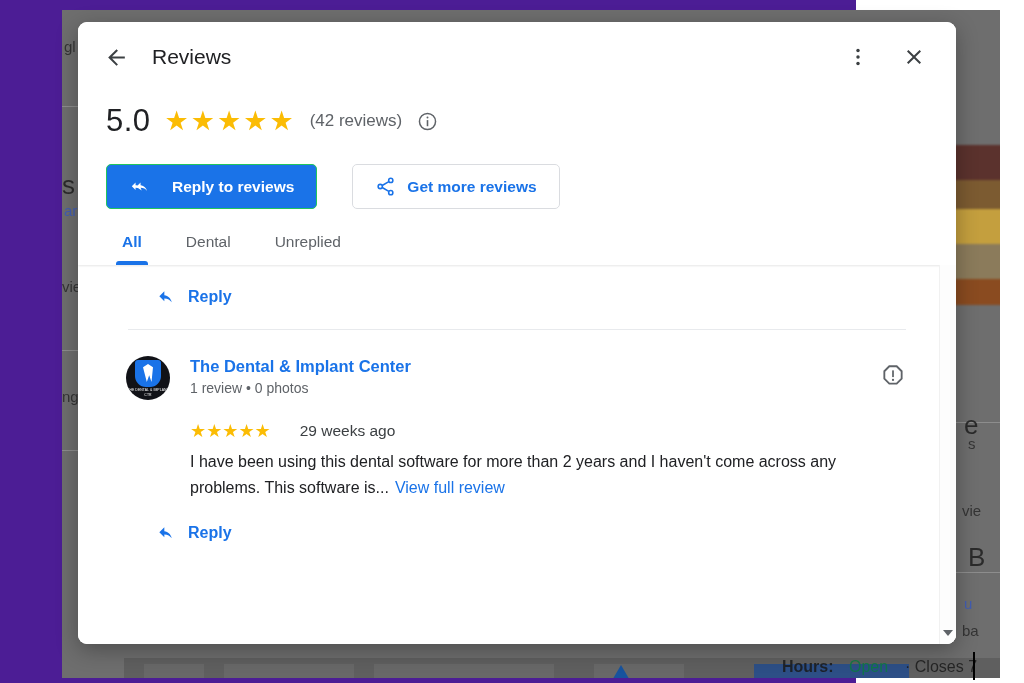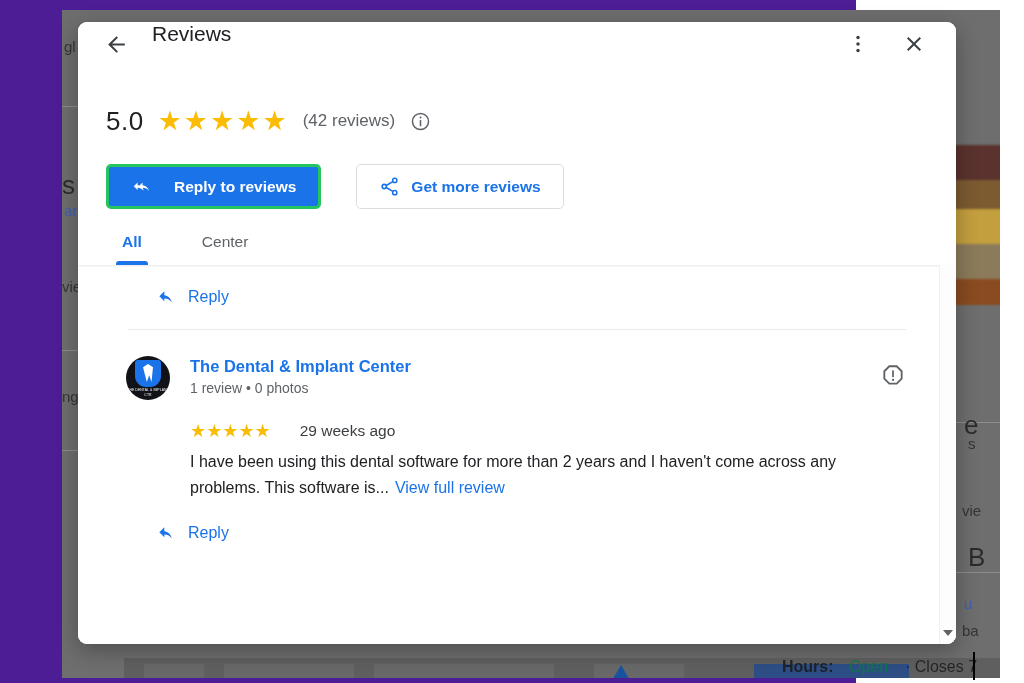--- a/index.html
+++ b/index.html
@@ -98,20 +98,21 @@
     background: #fff;
     padding: 0;
     flex: 0 0 auto;
     box-shadow: 0 1px 2px rgba(0,0,0,.10);
     z-index: 3;
   }
 
   .titlebar {
     height: 70px;
     display: flex;
+    align-items: center;
     padding: 0 20px 0 16px;
   }
   .iconbtn {
     width: 44px; height: 44px;
     display: flex; align-items: center; justify-content: center;
     border-radius: 50%;
     cursor: pointer;
     flex: 0 0 auto;
   }
   .modal-title {
@@ -121,21 +122,21 @@
     flex: 1 1 auto;
   }
 
   .ratingrow {
     display: flex;
     align-items: center;
     padding: 0 28px;
     height: 58px;
   }
   .rating-num {
-    font-size: 26px;
+    font-size: 31px;
     color: #202124;
     letter-spacing: .5px;
   }
   .stars-big {
     color: #fbbc04;
     font-size: 27px;
     letter-spacing: 2px;
     margin-left: 14px;
     line-height: 1;
   }
@@ -166,36 +167,36 @@
     border-radius: 5px;
     font-size: 15.5px;
     font-weight: bold;
     cursor: pointer;
     user-select: none;
     white-space: nowrap;
   }
   .btn-primary {
     background: #1a73e8;
     color: #ffffff;
-    border: 3px solid #22c55e;
+    border: 1px solid #22c55e;
     gap: 22px;
   }
   .btn-secondary {
     background: #ffffff;
     color: #1a73e8;
     border: 1px solid #dadce0;
     margin-left: 21px;
   }
 
   .tabs {
     display: flex;
     align-items: flex-end;
     padding: 18px 28px 0 28px;
     height: 56px;
-    gap: 28px;
+    gap: 12px;
   }
   .tab {
     position: relative;
     font-size: 15.5px;
     color: #5f6368;
     padding: 0 16px 14px 16px;
     cursor: pointer;
     font-weight: 500;
   }
   .tab.active { color: #1a73e8; font-weight: bold; }
@@ -218,21 +219,21 @@
   .body-inner {
     padding: 0 48px 0 48px;
   }
 
   .reply-link {
     display: inline-flex;
     align-items: center;
     gap: 12px;
     color: #1a73e8;
     font-size: 16px;
-    font-weight: normal;
+    font-weight: bold;
     cursor: pointer;
     padding: 22px 0 22px 30px;
   }
 
   .divider {
     height: 1px;
     background: #e8eaed;
     margin: 0 2px;
   }
 
@@ -449,21 +450,22 @@
             <circle cx="6" cy="12" r="2.4" fill="none" stroke="#1a73e8" stroke-width="1.8"></circle>
             <circle cx="18" cy="19" r="2.4" fill="none" stroke="#1a73e8" stroke-width="1.8"></circle>
             <path d="M8.2 10.8l7.6-4.4M8.2 13.2l7.6 4.4" stroke="#1a73e8" stroke-width="1.8" fill="none"></path>
           </svg>
           <span>Get more reviews</span>
         </div>
       </div>
 
       <div class="tabs" id="tabs">
           <div class="tab active">All</div>
-          <div class="tab">Center</div>
+          <div class="tab">Dental</div>
+          <div class="tab">Unreplied</div>
         </div>
     </div>
 
     <div class="modal-body">
       <div class="body-inner">
 
         <div class="reply-link">
           <svg width="20" height="20" viewBox="0 0 24 24">
             <path d="M10 8.5V5.2L4 11.2l6 6v-3.4h.3c3.6 0 6.6 1.7 8.5 4.4-.8-4.3-4.2-7.5-8.8-8.3H10z" fill="#1a73e8"></path>
           </svg>

